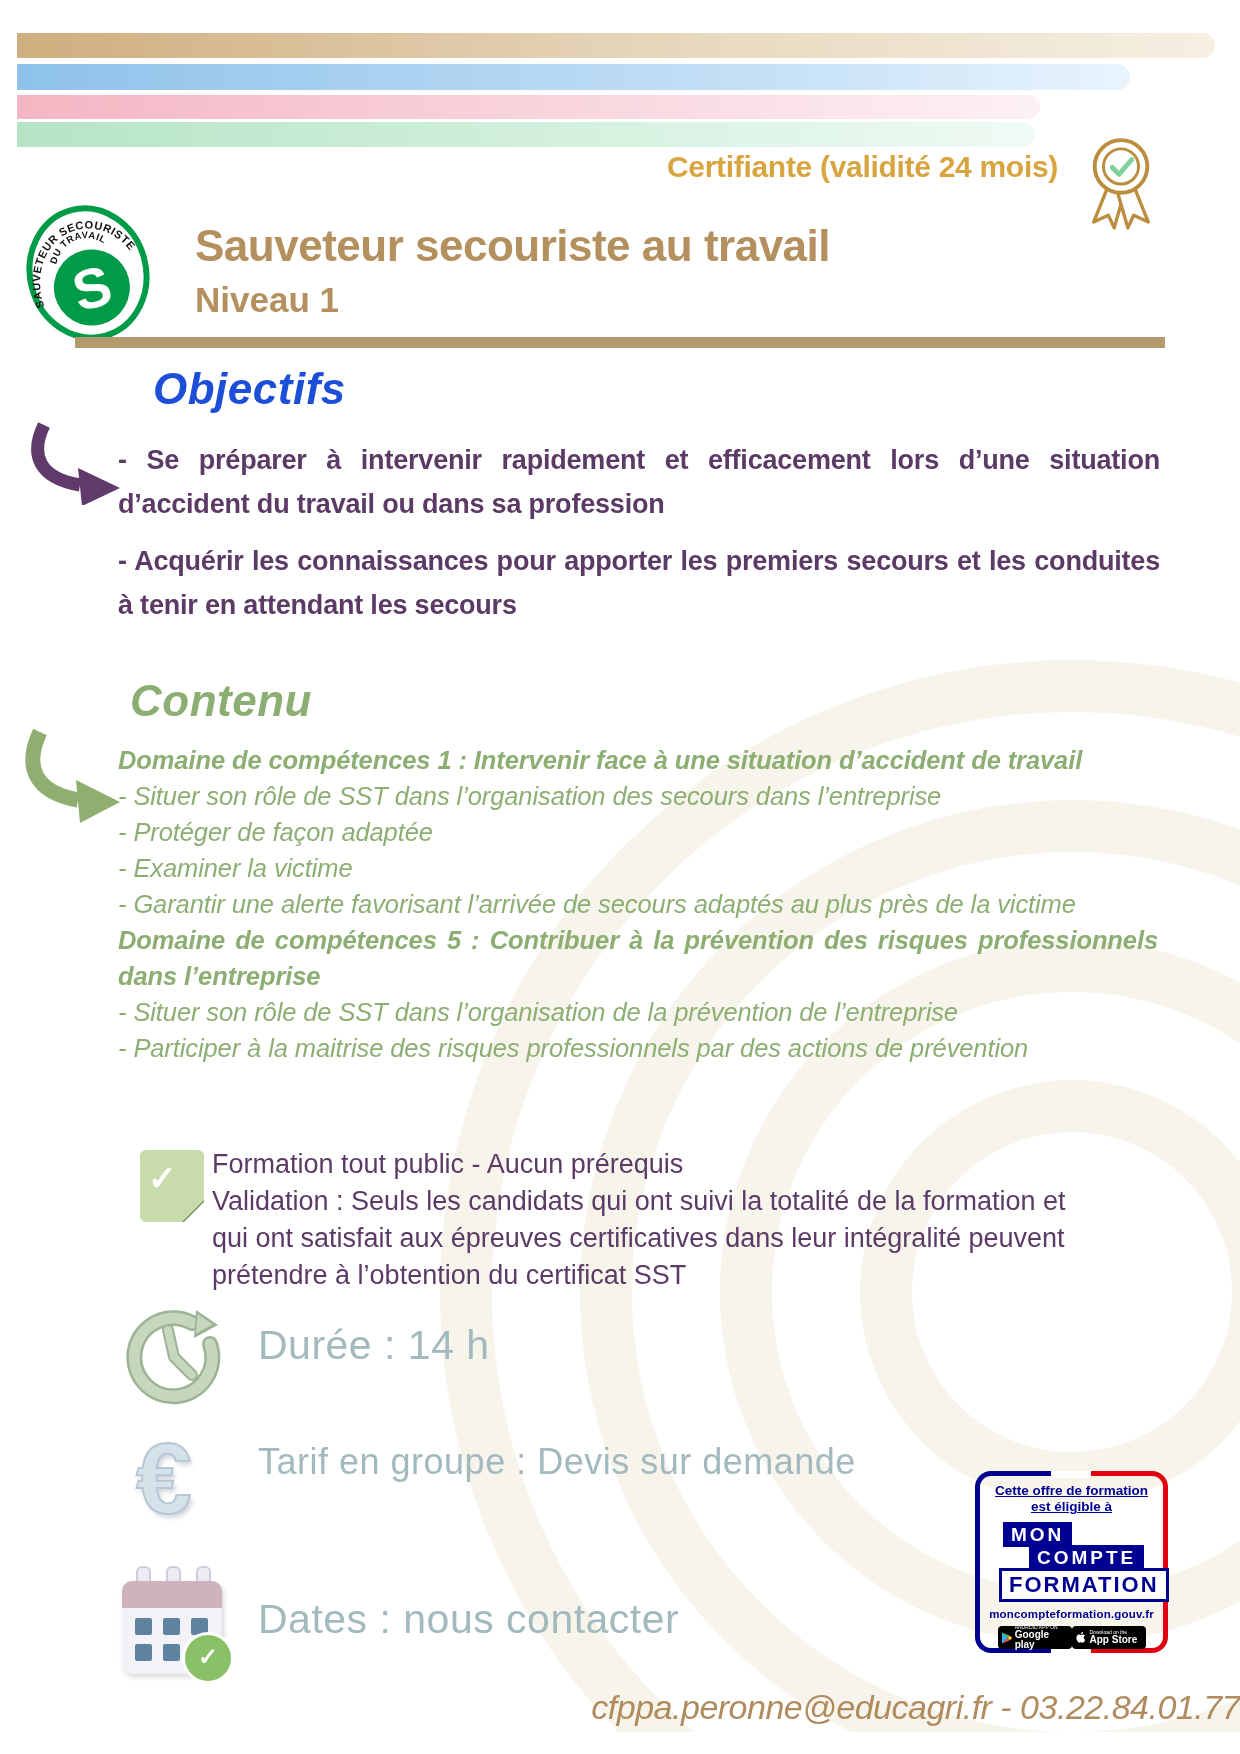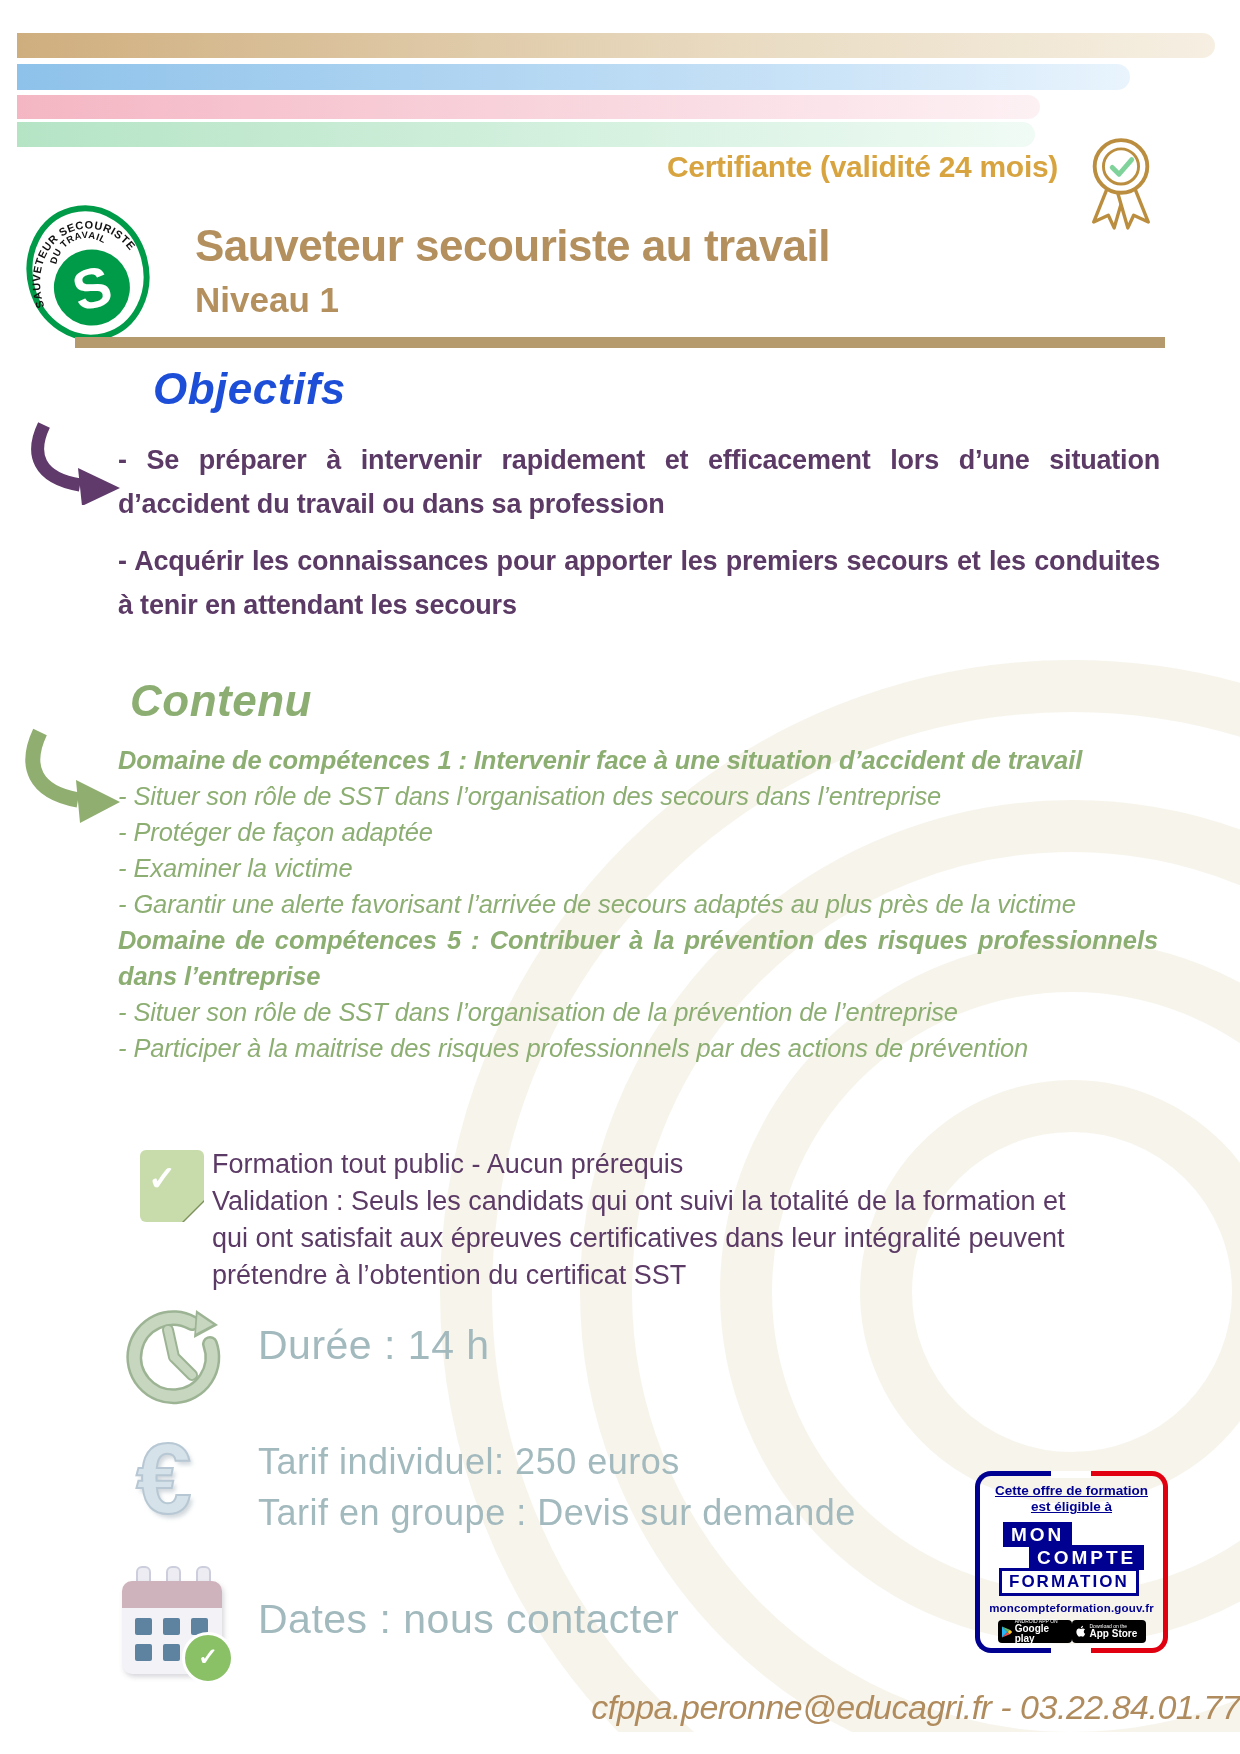--- a/index.html
+++ b/index.html
@@ -75,21 +75,21 @@
   .mcf .half-r{right:0;border:5px solid #e1000f;border-left:none;border-radius:0 16px 16px 0;}
   .mcf .gap{position:absolute;left:76px;width:40px;height:7px;background:#ffffff;}
   .mcf .gap-t{top:0;}
   .mcf .gap-b{top:175px;}
   .mcf-inner{position:absolute;left:8px;top:12px;width:177px;text-align:center;}
   .mcf-line{color:#000091;font-size:13.5px;font-weight:bold;line-height:1.2;text-decoration:underline;}
   .mcf-logo{margin-top:7px;text-align:left;padding-left:16px;}
   .mcf-mon,.mcf-compte{display:inline-block;background:#000091;color:#ffffff;font-weight:bold;font-size:19px;letter-spacing:3px;padding:2px 8px 1px 8px;}
   .mcf-mon{margin-left:4px;}
   .mcf-compte{margin-left:30px;margin-top:-2px;}
-  .mcf-formation{display:inline-block;background:#ffffff;color:#000091;border:3px solid #000091;font-weight:bold;font-size:17px;letter-spacing:2px;padding:1px 7px;margin-top:-2px;}
+  .mcf-formation{display:inline-block;background:#ffffff;color:#000091;border:3px solid #000091;font-weight:bold;font-size:22px;letter-spacing:2px;padding:1px 7px;margin-top:-2px;}
   .mcf-url{margin-top:6px;color:#000091;font-size:11.5px;font-weight:bold;letter-spacing:0.2px;}
   .mcf-stores{margin-top:6px;display:flex;justify-content:center;gap:0;}
   .store{width:74px;height:23px;background:#000000;border-radius:4px;color:#ffffff;display:flex;align-items:center;padding:0 4px;box-sizing:border-box;gap:3px;}
   .store .txt{text-align:left;line-height:1;}
   .store .sub{font-size:5px;display:block;}
   .store .main{font-size:10px;font-weight:bold;display:block;}
 
   .footer{position:absolute;left:0;top:1688px;width:1240px;text-align:right;color:#b08b5d;font-size:34px;font-style:italic;letter-spacing:-0.5px;}
 </style>
 </head>
@@ -188,21 +188,20 @@
       <path d="M 88,46 A 39,39 0 1 1 70,25" stroke-width="11"></path>
       <path d="M 52,59 L 46,32 M 52,59 L 70,77" stroke-width="8"></path>
     </g>
     <polygon points="74,12 96,27 72,40" fill="#9db494"></polygon>
     <polygon points="75.5,16 91,26.5 74,35.5" fill="#c6d6bf"></polygon>
   </svg>
   <div class="info-text t-duree">Durée : 14 h</div>
 
   <div class="euro">€</div>
   <div class="info-text t-tarif">
-    <div>Tarif individuel: 250 euros</div>
     <div>Tarif en groupe : Devis sur demande</div>
   </div>
 
   <div class="calendar">
     <span class="cal-ring" style="left:14px;"></span>
     <span class="cal-ring" style="left:44px;"></span>
     <span class="cal-ring" style="left:74px;"></span>
     <span class="cal-body"></span>
     <span class="cal-header"></span>
     <span class="cal-sq" style="left:13px;top:52px;"></span>

